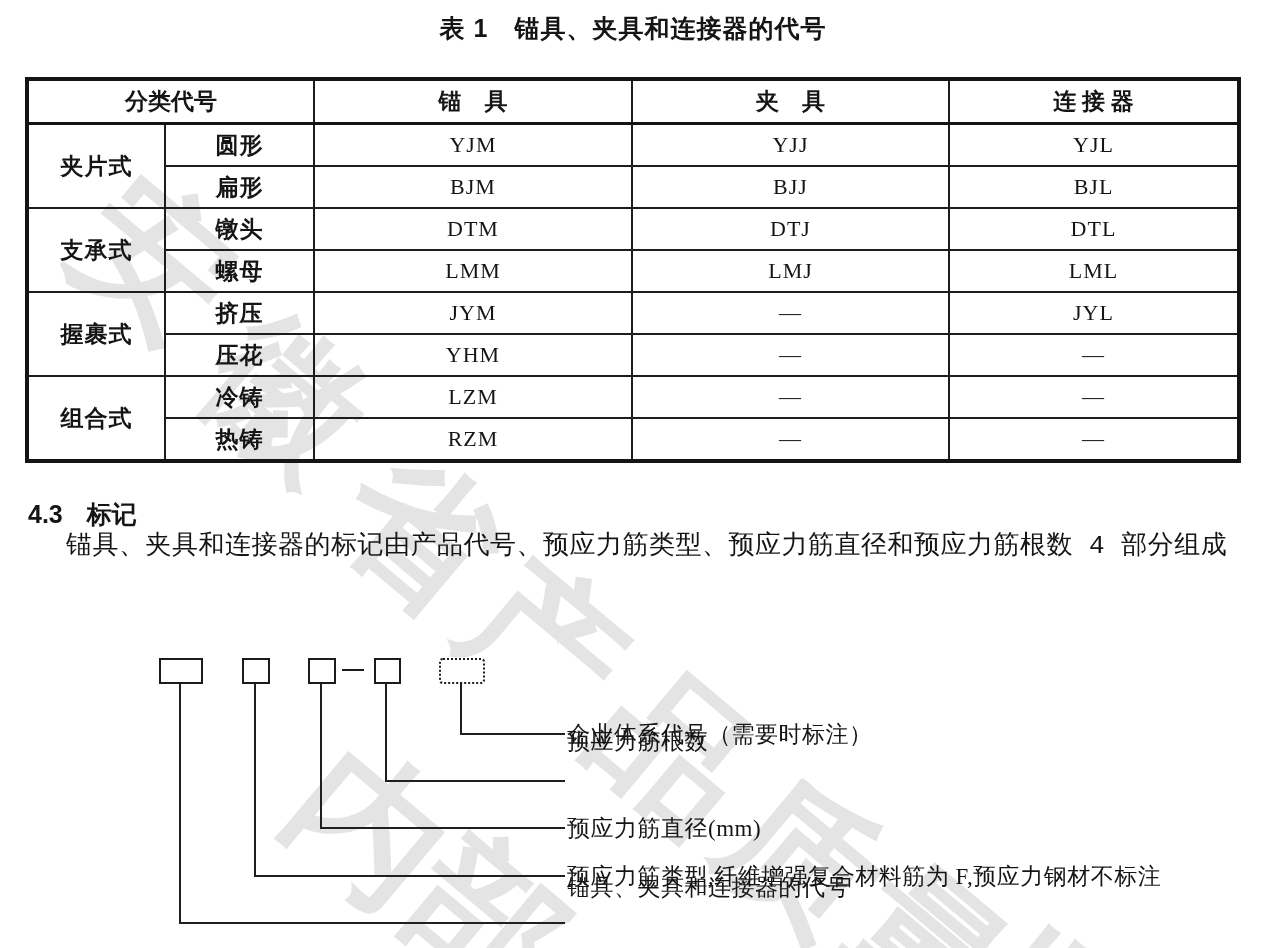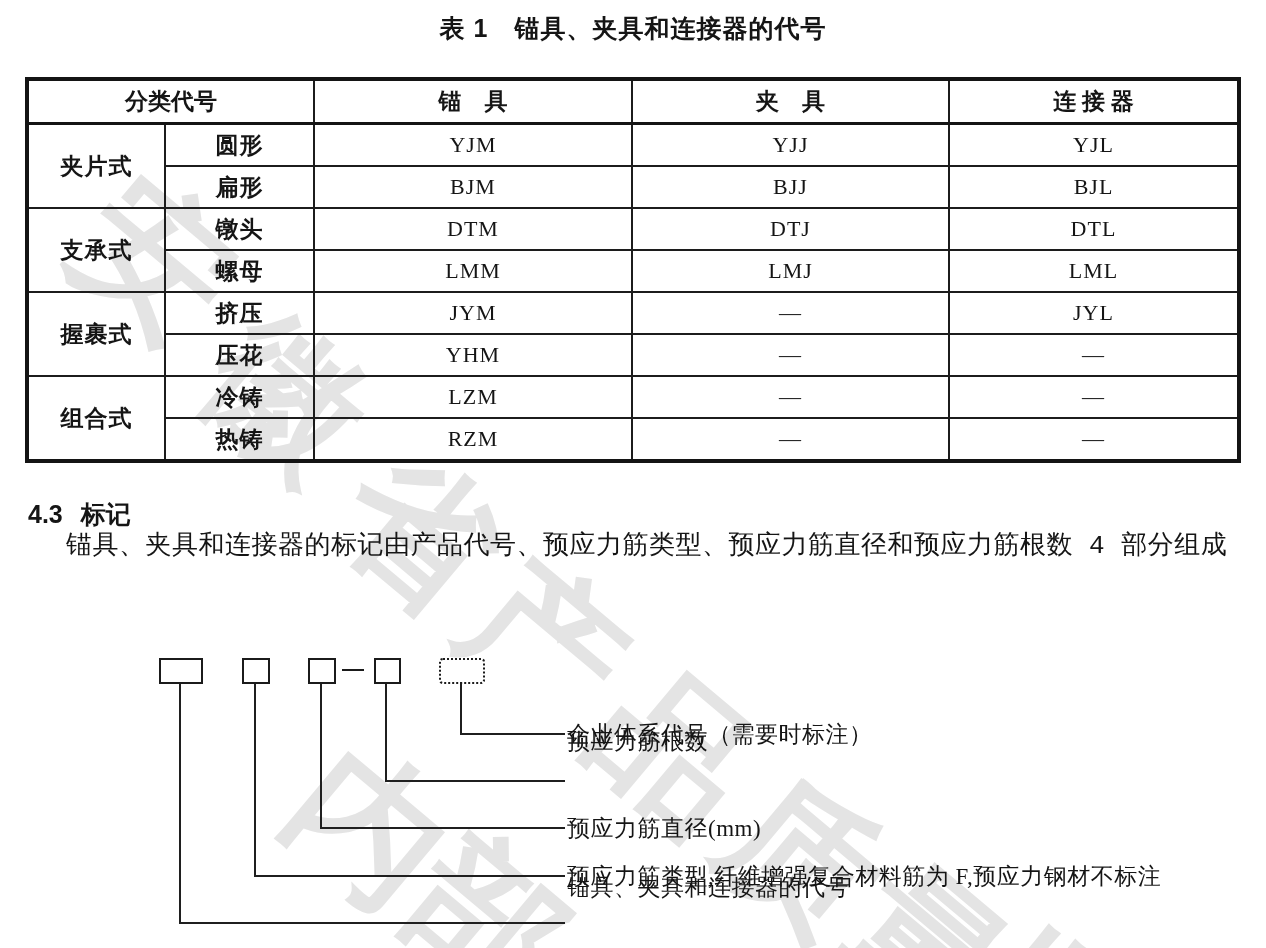--- a/index.html
+++ b/index.html
@@ -40,21 +40,21 @@
   }
   table.codes tbody td{height:40px;}
   td.group-cell,td.sub-cell{font-size:23px;font-weight:600;letter-spacing:1px;}
   td.code-cell{font-size:22px;font-weight:400;letter-spacing:1px;font-family:"Liberation Serif","DejaVu Serif",serif;}
   
   .section-heading{
     position:absolute;left:28px;top:498px;z-index:2;
     font-family:"Liberation Sans","DejaVu Sans",sans-serif;
     font-weight:700;font-size:25px;
   }
-  .section-heading .num{margin-right:18px;}
+  .section-heading .num{margin-right:24px;}
   .para-line{position:absolute;z-index:2;font-size:26px;white-space:nowrap;letter-spacing:0.5px;}
   .pl1{left:66px;top:527px;font-family:Liberation Mono, monospace;}
   .pl2{left:27px;top:593px;}
   
   .dbox{position:absolute;z-index:2;border:2px solid #1b1b1b;background:transparent;}
   .box1{left:159px;top:658px;width:40px;height:22px;}
   .box2{left:242px;top:658px;width:24px;height:22px;}
   .box3{left:308px;top:658px;width:24px;height:22px;}
   .box4{left:374px;top:658px;width:23px;height:22px;}
   .box5{left:439px;top:658px;width:42px;height:22px;border:2px dotted #1b1b1b;border-radius:4px;}

